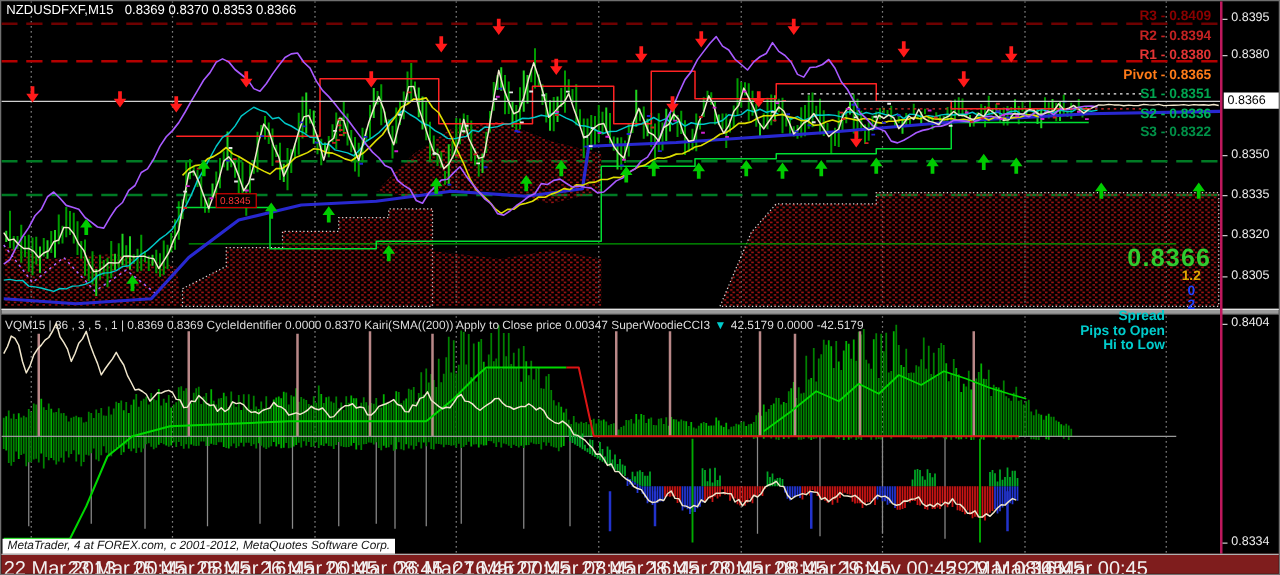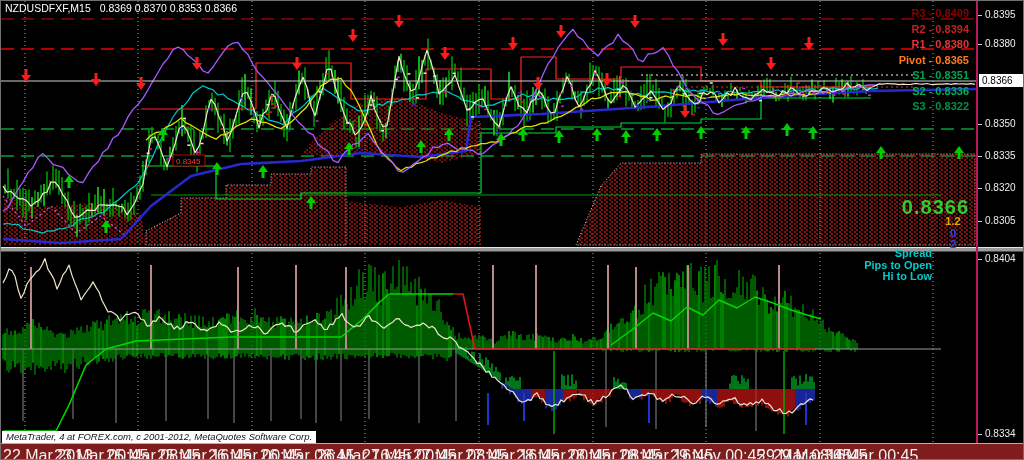--- a/index.html
+++ b/index.html
@@ -1595,20 +1595,25 @@
         <line x1="648" y1="140" x2="648" y2="170" stroke="#2233cc" stroke-width="2"></line>
         <line x1="805" y1="140" x2="805" y2="172" stroke="#2233cc" stroke-width="2"></line>
       </g>
       <g>
         <line x1="553" y1="98" x2="553" y2="181" stroke="#00aa00" stroke-width="1.5"></line>
         <line x1="783" y1="98" x2="783" y2="181" stroke="#00aa00" stroke-width="1.5"></line>
       </g>
       <polyline points="2.0,29.9 5.0,24.2 8.0,15.9 11.0,17.7 14.0,23.2 17.0,36.2 20.0,45.3 23.0,39.7 26.0,31.0 29.0,26.3 32.0,23.1 35.0,19.1 38.0,17.0 41.0,12.0 44.0,5.6 47.0,16.4 50.0,20.9 53.0,26.3 56.0,36.1 59.0,29.8 62.0,21.6 65.0,18.1 68.0,12.1 71.0,22.4 74.0,30.4 77.0,37.7 80.0,46.9 83.0,42.2 86.0,38.0 89.0,34.1 92.0,28.9 95.0,34.4 98.0,39.0 101.0,47.5 104.0,53.0 107.0,59.0 110.0,58.4 113.0,60.2 116.0,62.4 119.0,67.9 122.0,64.6 125.0,61.2 128.0,61.5 131.0,60.0 134.0,59.3 137.0,61.0 140.0,66.5 143.0,66.9 146.0,73.1 149.0,72.7 152.0,67.8 155.0,68.3 158.0,63.5 161.0,66.1 164.0,69.5 167.0,71.4 170.0,70.9 173.0,76.0 176.0,73.2 179.0,76.2 182.0,74.1 185.0,68.5 188.0,69.9 191.0,69.3 194.0,70.9 197.0,74.6 200.0,76.9 203.0,76.4 206.0,77.9 209.0,75.4 212.0,74.3 215.0,73.4 218.0,68.9 221.0,71.9 224.0,72.6 227.0,74.8 230.0,79.1 233.0,78.2 236.0,77.3 239.0,78.5 242.0,77.1 245.0,75.2 248.0,72.2 251.0,74.0 254.0,74.8 257.0,73.4 260.0,76.9 263.0,80.9 266.0,80.3 269.0,76.8 272.0,73.7 275.0,71.6 278.0,71.4 281.0,70.0 284.0,73.4 287.0,72.6 290.0,73.2 293.0,78.9 296.0,79.0 299.0,76.3 302.0,72.1 305.0,71.0 308.0,70.0 311.0,68.5 314.0,66.7 317.0,70.6 320.0,71.6 323.0,76.3 326.0,76.5 329.0,71.0 332.0,71.7 335.0,65.7 338.0,64.7 341.0,60.5 344.0,67.2 347.0,69.6 350.0,72.1 353.0,74.0 356.0,72.8 359.0,73.2 362.0,69.1 365.0,64.5 368.0,62.6 371.0,67.9 374.0,68.3 377.0,70.1 380.0,73.2 383.0,75.2 386.0,72.8 389.0,70.7 392.0,68.9 395.0,65.9 398.0,65.7 401.0,69.4 404.0,71.9 407.0,72.6 410.0,74.4 413.0,73.2 416.0,72.1 419.0,72.3 422.0,70.0 425.0,72.0 428.0,74.9 431.0,73.2 434.0,75.5 437.0,80.9 440.0,83.2 443.0,85.2 446.0,85.9 449.0,83.9 452.0,86.1 455.0,89.1 458.0,94.7 461.0,95.3 464.0,97.3 467.0,99.1 470.0,102.6 473.0,105.5 476.0,110.4 479.0,110.2 482.0,114.1 485.0,119.3 488.0,118.2 491.0,124.2 494.0,124.3 497.0,127.8 500.0,130.3 503.0,132.0 506.0,136.2 509.0,137.8 512.0,138.7 515.0,143.2 518.0,147.5 521.0,149.0 524.0,148.5 527.0,146.6 530.0,147.4 533.0,142.0 536.0,139.8 539.0,145.7 542.0,145.9 545.0,151.5 548.0,151.9 551.0,153.5 554.0,151.4 557.0,152.3 560.0,146.9 563.0,148.8 566.0,144.9 569.0,143.8 572.0,141.5 575.0,141.5 578.0,141.2 581.0,141.9 584.0,142.0 587.0,148.6 590.0,146.6 593.0,151.7 596.0,147.6 599.0,147.9 602.0,143.2 605.0,144.6 608.0,141.9 611.0,136.7 614.0,135.0 617.0,134.0 620.0,132.1 623.0,135.9 626.0,136.2 629.0,143.1 632.0,146.4 635.0,144.1 638.0,143.1 641.0,141.9 644.0,142.7 647.0,140.1 650.0,140.6 653.0,140.9 656.0,146.5 659.0,145.2 662.0,148.3 665.0,145.8 668.0,144.4 671.0,141.1 674.0,143.6 677.0,143.8 680.0,144.4 683.0,143.3 686.0,145.7 689.0,148.9 692.0,150.9 695.0,149.9 698.0,146.3 701.0,143.2 704.0,144.5 707.0,143.9 710.0,145.8 713.0,149.9 716.0,151.2 719.0,150.6 722.0,147.9 725.0,147.9 728.0,146.4 731.0,146.1 734.0,144.6 737.0,149.9 740.0,152.0 743.0,150.6 746.0,152.3 749.0,149.6 752.0,151.6 755.0,148.8 758.0,150.0 761.0,146.0 764.0,150.3 767.0,150.5 770.0,153.3 773.0,157.6 776.0,157.6 779.0,155.7 782.0,160.5 785.0,160.5 788.0,158.1 791.0,160.0 794.0,157.0 797.0,153.4 800.0,150.8 803.0,151.1 806.0,148.2 809.0,145.9 812.0,147.1" fill="none" stroke="#f0e6cc" stroke-width="1.2" stroke-linejoin="round"></polyline>
     </svg>
 
+  <div class="abs ind-header">
+    <span>VQM15 |  36 , 3 , 5 , 1 |  0.8369 0.8369   CycleIdentifier 0.0000 0.8370   Kairi(SMA((200)) Apply to Close price 0.00347   SuperWoodieCCI3</span>
+    <span class="ind-arrow">▼</span>
+    <span>42.5179 0.0000 -42.5179</span>
+  </div>
 
   <div class="abs watermark">MetaTrader, 4 at FOREX.com, c 2001-2012, MetaQuotes Software Corp.</div>
 
   <div class="abs time-axis" id="time-axis">
       <span class="t-label" style="left:2px">22 Mar 2013</span>
       <span class="t-label" style="left:53px">23 Mar 00:45</span>
       <span class="t-label" style="left:105px">25 Mar 08:45</span>
       <span class="t-label" style="left:156px">25 Mar 16:45</span>
       <span class="t-label" style="left:207px">26 Mar 00:45</span>
       <span class="t-label" style="left:259px">26 Mar 08:45</span>

